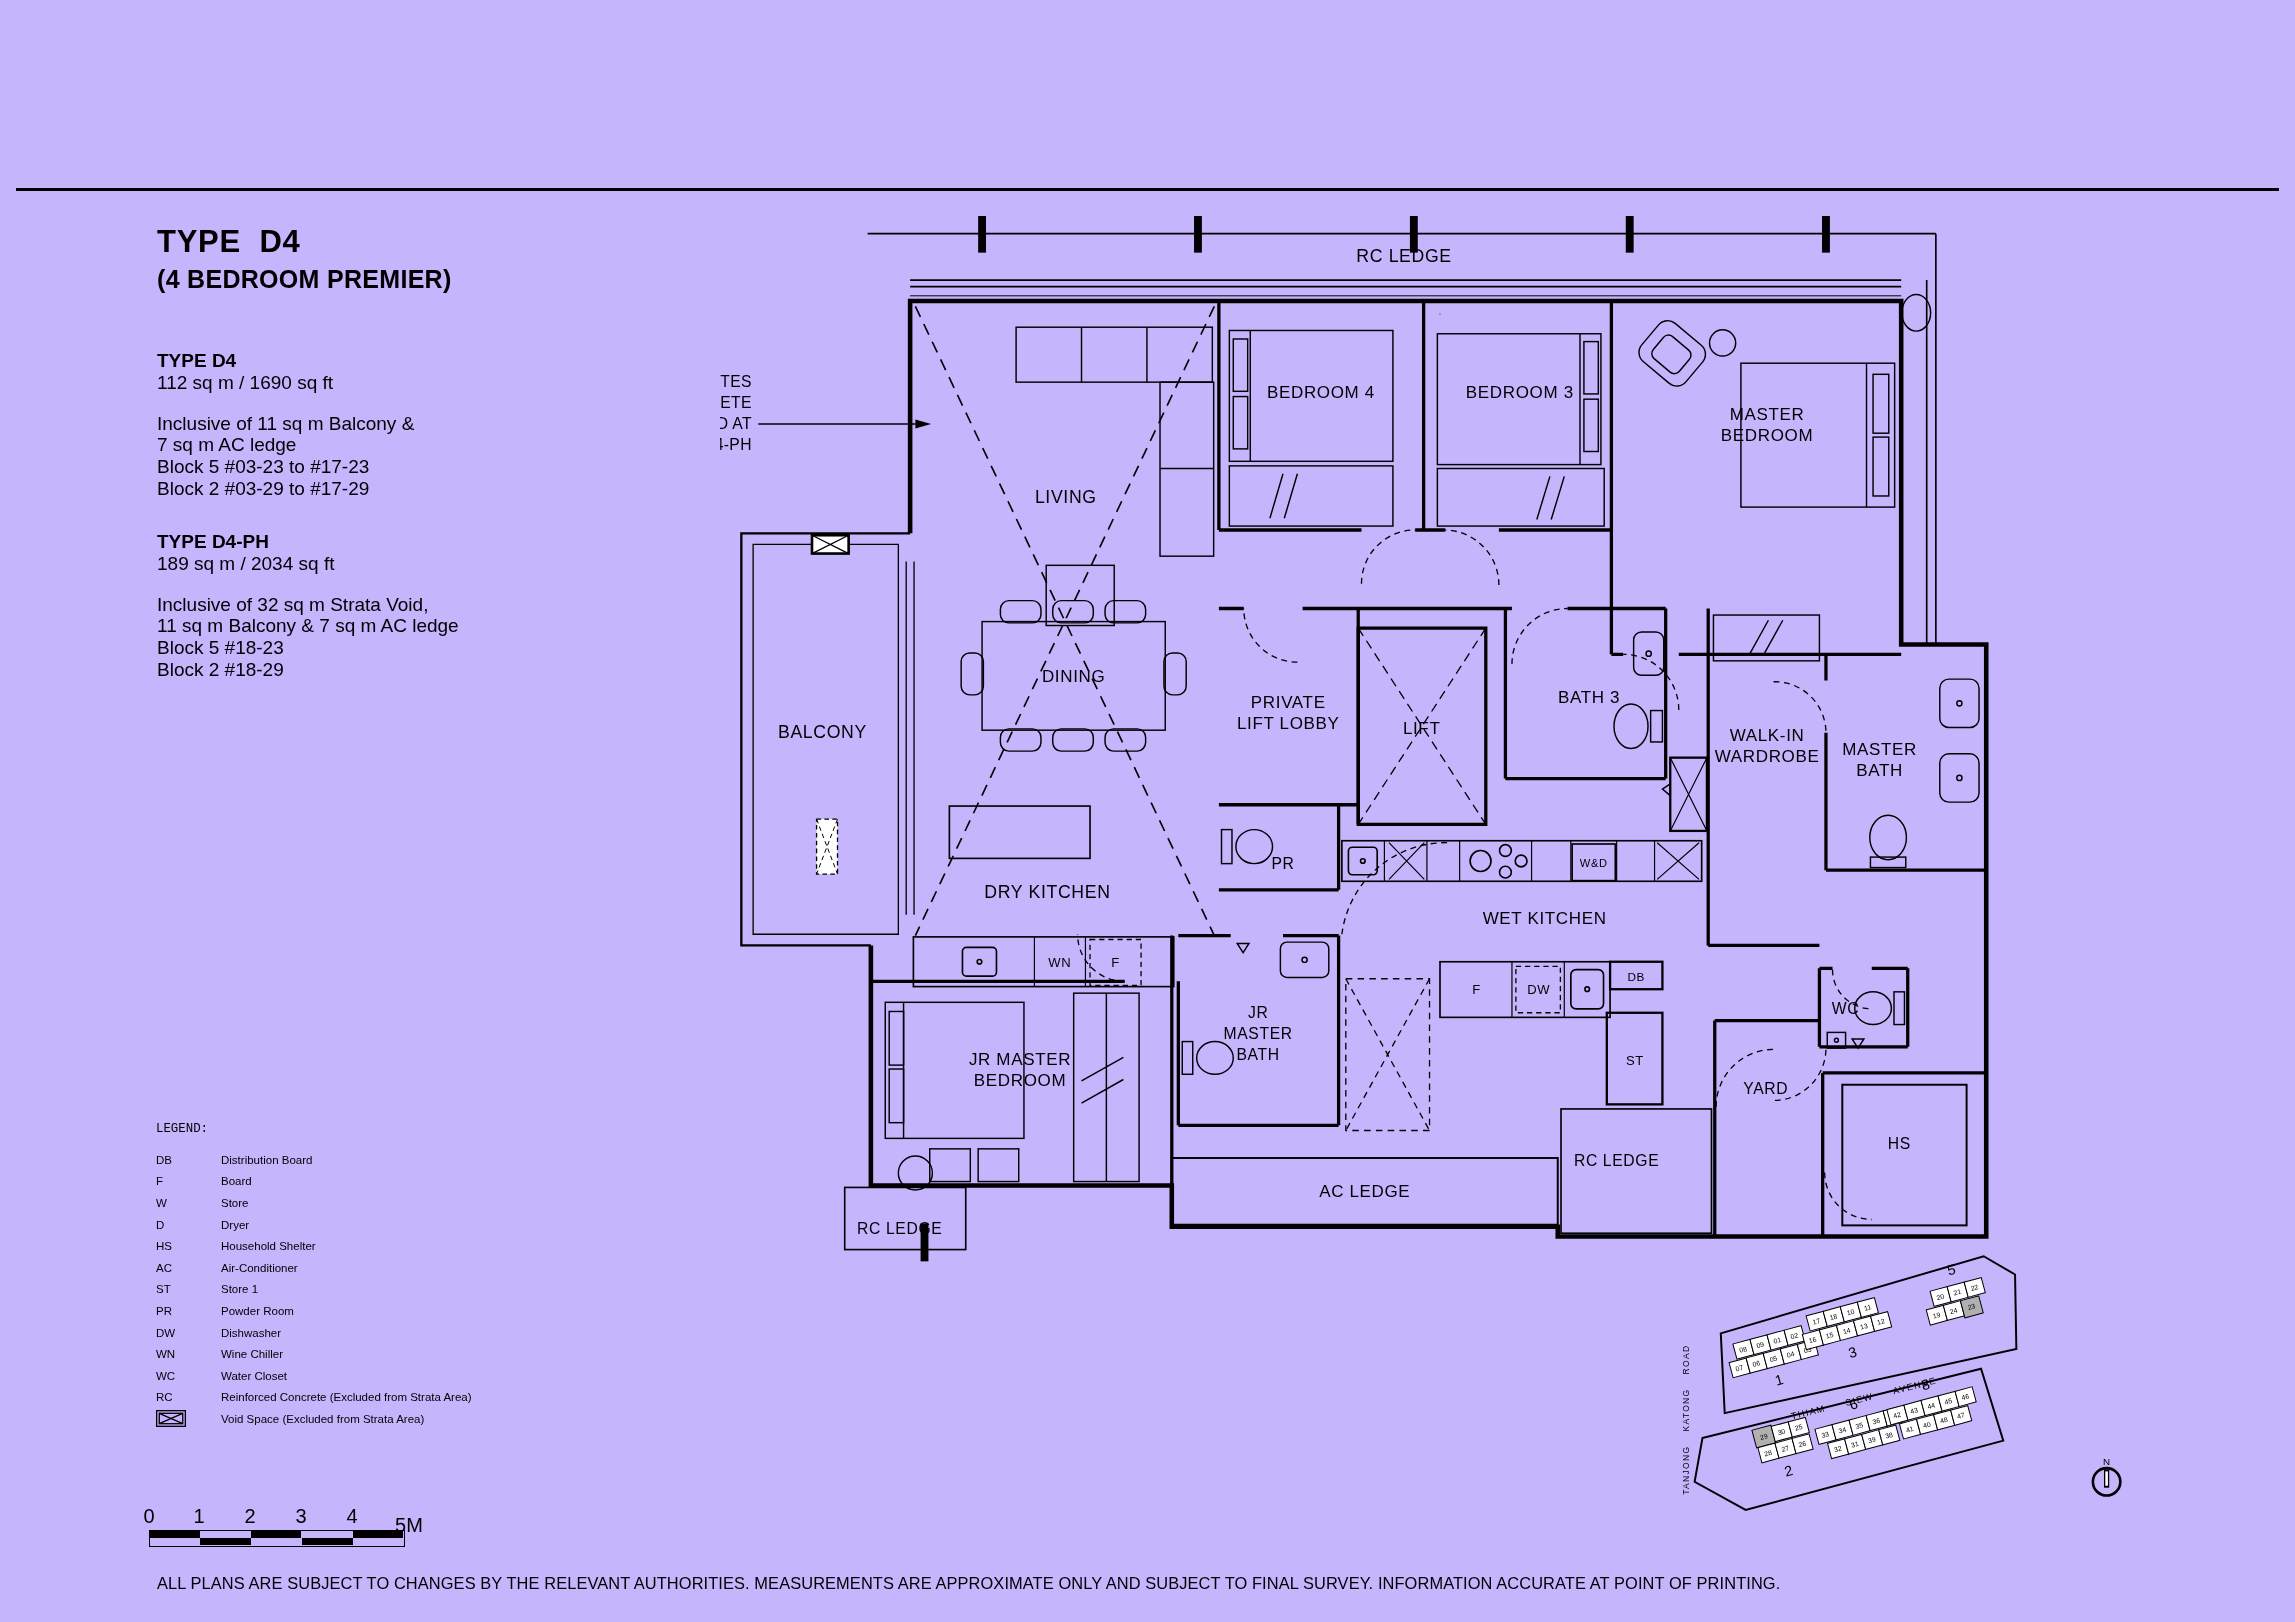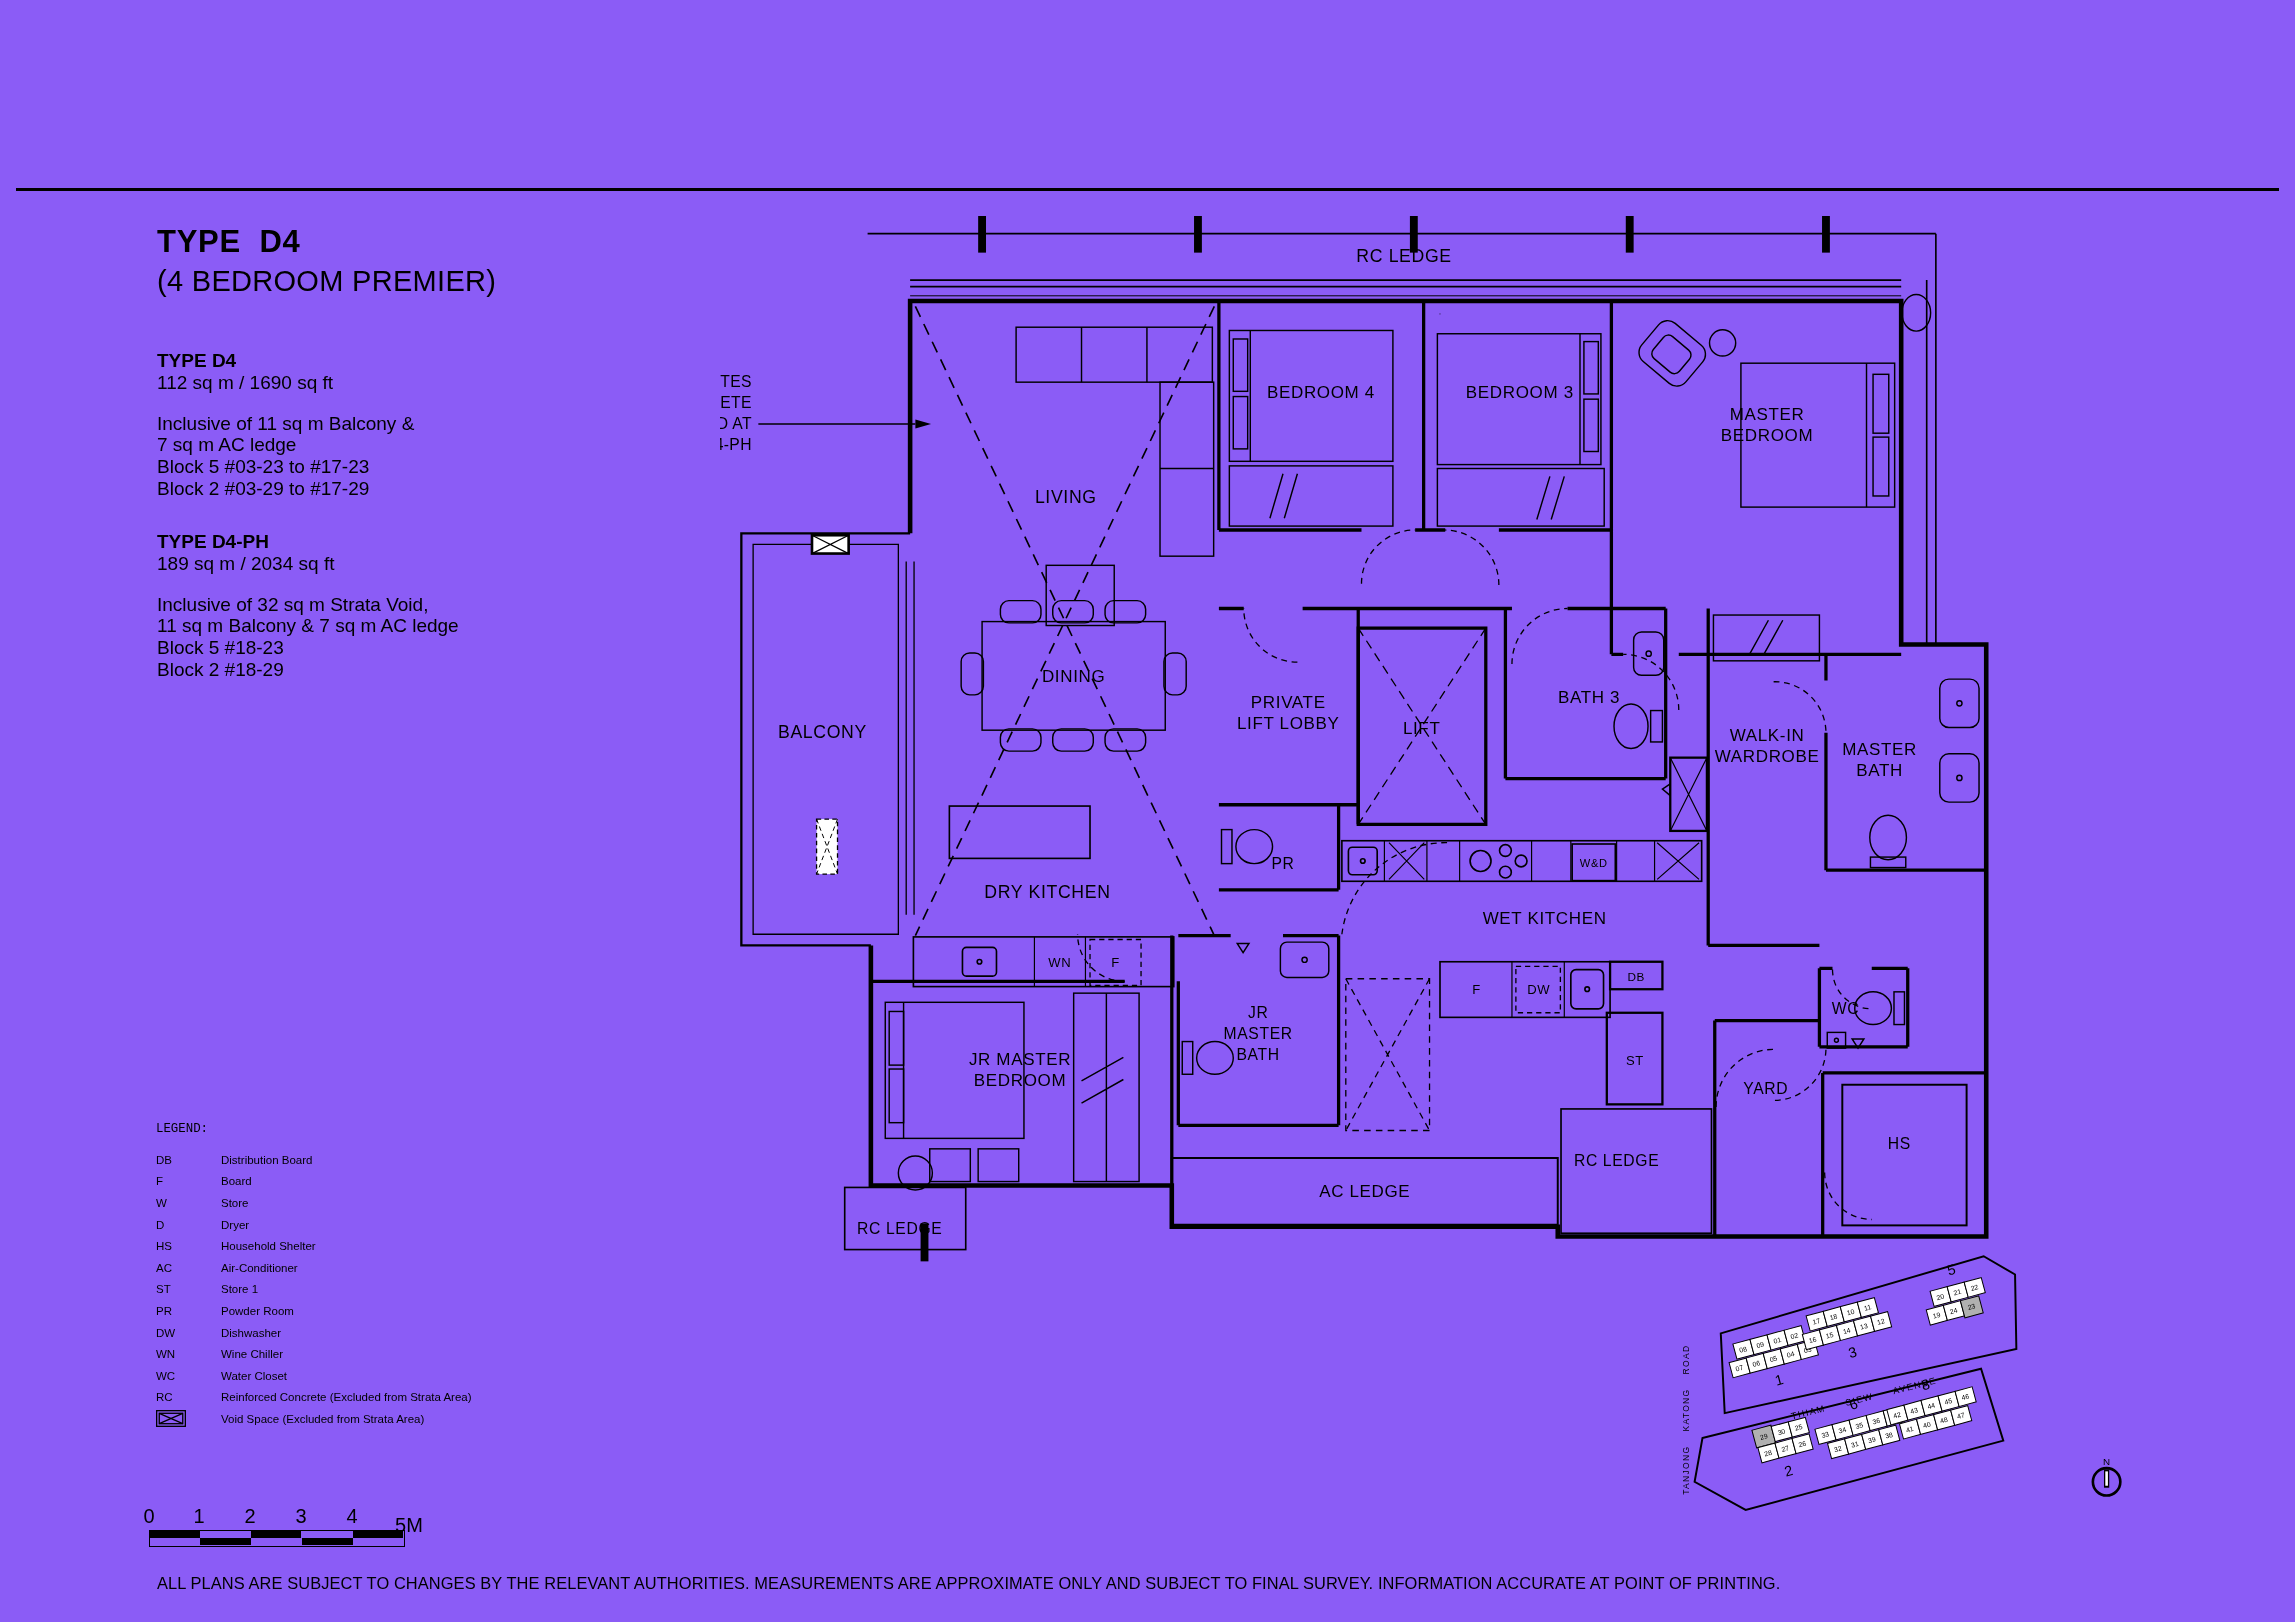--- a/index.html
+++ b/index.html
@@ -1,21 +1,21 @@
 <!DOCTYPE html>
 <html style="font-size:10.5px"><head>
 <meta charset="utf-8">
 <style>
   html,body{margin:0;padding:0;background:#fff;}
-  .page{position:relative;width:2295px;height:1622px;background:#8b5cf6;overflow:hidden;
+  .page{position:relative;width:2295px;height:1622px;background:#c4b5fd;overflow:hidden;
         font-family:"Liberation Sans",sans-serif;color:#000;}
   .rule{position:absolute;left:16.4px;top:188px;width:2263px;height:0;border-top:3.9px solid #000;}
   .title{position:absolute;left:157px;top:224px;}
   .title .l1{font-size:31px;font-weight:bold;white-space:pre;letter-spacing:0.7px;}
-  .title .l2{font-size:29px;font-weight:normal;margin-top:5.2px;letter-spacing:0.3px;}
+  .title .l2{font-size:25px;font-weight:bold;margin-top:5.2px;letter-spacing:0.3px;}
   .infoblock{position:absolute;left:157px;font-size:19px;line-height:21.6px;}
   .infoblock .h{font-weight:bold;}
   .infoblock .gap{height:19.6px;}
   .legend{position:absolute;left:156px;top:1122px;font-size:11.5px;}
   .legend .lh{font-size:12.4px;margin-bottom:13px;font-family:Liberation Mono, monospace;}
   .lrow{display:flex;height:21.6px;align-items:center;}
   .lrow .ab{width:65px;flex:none;}
   .voidsym{width:30px;height:17px;display:inline-block;position:relative;margin-right:35px;flex:none;}
   .scale{position:absolute;left:149px;top:1505px;width:275px;}
   .scale .nums{position:relative;height:22px;font-size:20px;}

